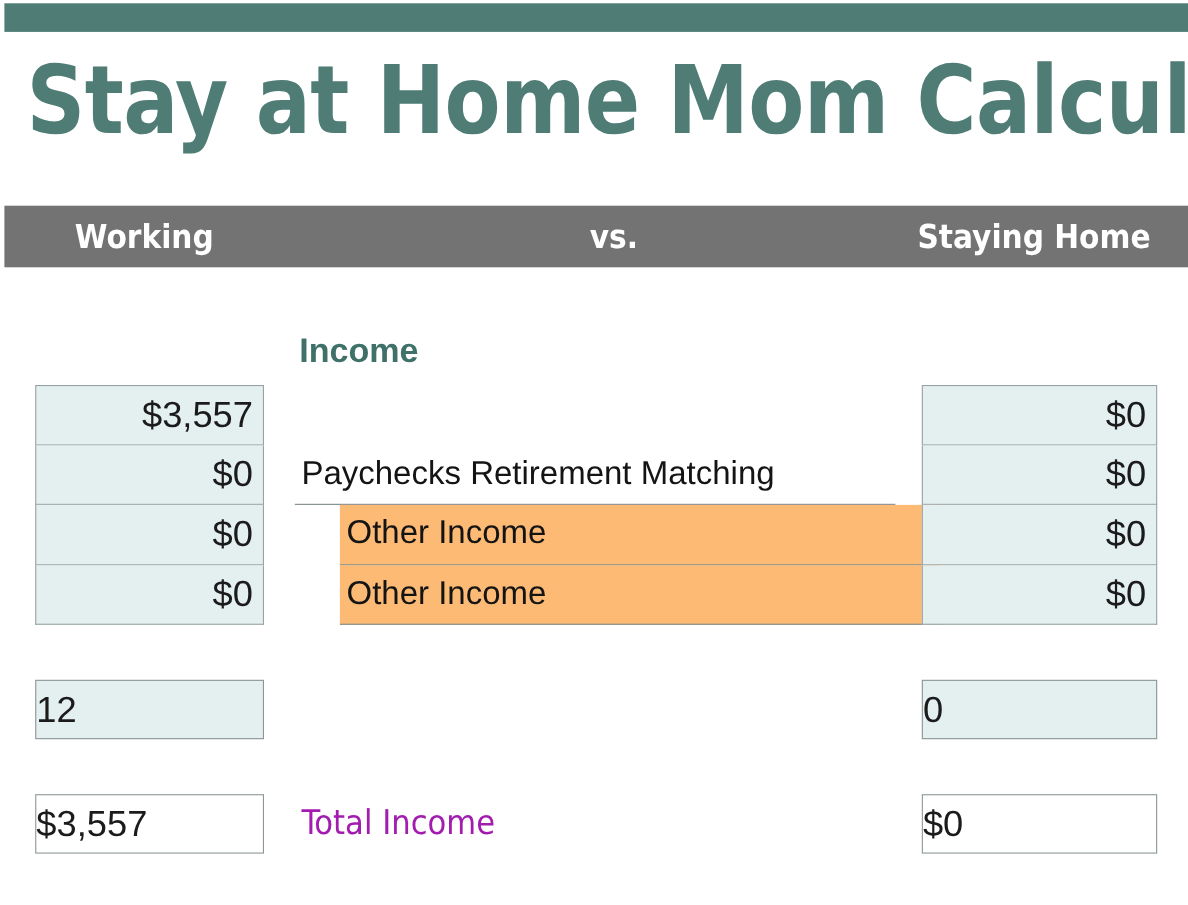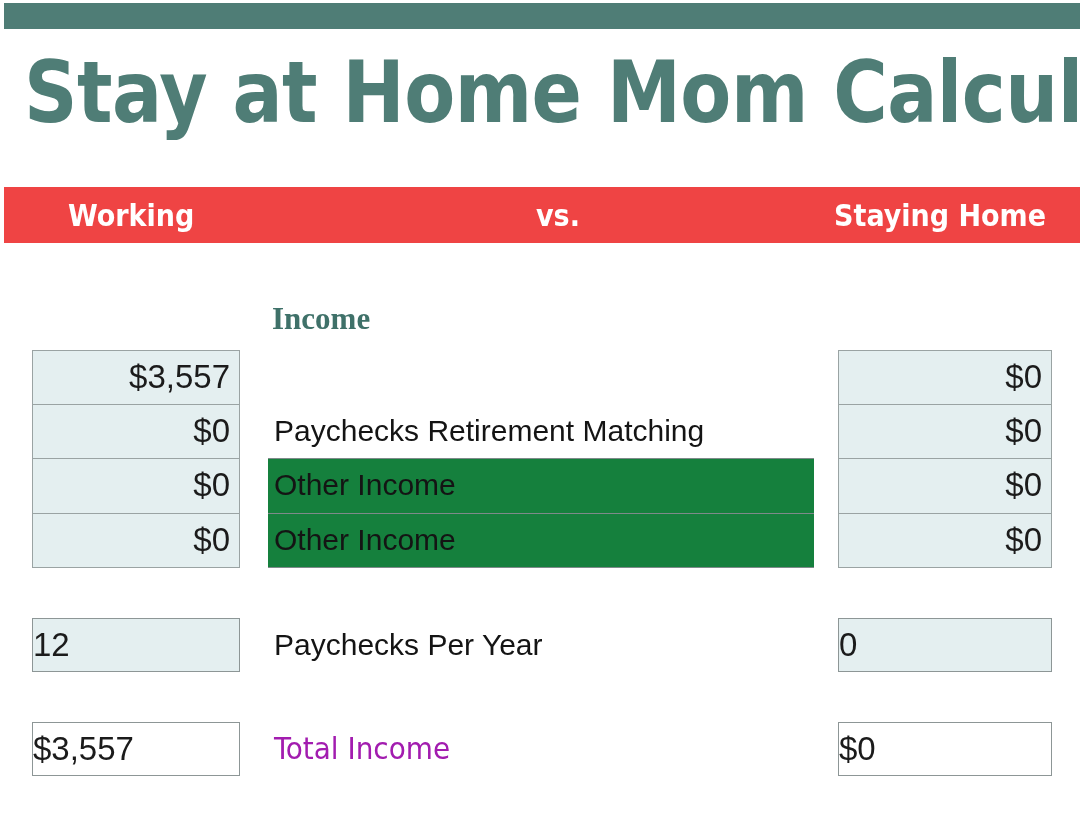--- a/index.html
+++ b/index.html
@@ -51,21 +51,21 @@
     transform-origin: left center;
   }
 
   
   .header-band {
     position: absolute;
     left: 4px;
     top: 187px;
     width: 1076px;
     height: 56px;
-    background: #ef4444;
+    background: #737373;
   }
   .header-band .hcell {
     position: absolute;
     top: 0;
     height: 56px;
     line-height: 58px;
     color: #ffffff;
     font-family: "DejaVu Sans Condensed", "Liberation Sans Narrow", "Liberation Sans", sans-serif;
     font-weight: bold;
     font-size: 30px;
@@ -74,21 +74,21 @@
   .hcell.left   { left: 64px;  text-align: left; }
   .hcell.mid    { left: 0;     width: 1076px; text-align: center; margin-left: 16px; }
   .hcell.right  { left: 0;     width: 1042px; text-align: right; }
 
   
   .section-heading {
     position: absolute;
     left: 272px;
     top: 299px;
     color: #3F7169;
-    font-family: Liberation Serif, serif;
+    font-family: Liberation Sans, sans-serif;
     font-weight: bold;
     font-size: 31px;
     line-height: 40px;
     white-space: nowrap;
   }
 
   
   .rows {
     position: absolute;
     left: 0;
@@ -130,21 +130,21 @@
     box-sizing: border-box;
     border-bottom: 1.5px solid #7e8a8a;
     color: #141414;
     font-family: "Liberation Sans", sans-serif;
     font-size: 30px;
     line-height: 52px;
     padding-left: 6px;
     white-space: nowrap;
     background: transparent;
   }
-  .cell-label.tinted { background: #15803d; }
+  .cell-label.tinted { background: #fdba74; margin-left: 41px; }
 
   
   .std-row {
     position: absolute;
     left: 0;
     width: 1080px;
     height: 54px;
   }
   .std-row .box {
     position: absolute;
@@ -225,21 +225,20 @@
     <div class="row">
       <div class="cell-input left">$0</div>
       <div class="cell-label tinted">Other Income</div>
       <div class="cell-input right">$0</div>
     </div>
 
   </div>
 
   <div class="std-row" id="row-paychecks">
     <div class="box left filled">12</div>
-    <div class="lbl">Paychecks Per Year</div>
     <div class="box right filled">0</div>
   </div>
 
   <div class="std-row" id="row-total">
     <div class="box left plain">$3,557</div>
     <div class="lbl strong">Total Income</div>
     <div class="box right plain">$0</div>
   </div>
 
 </div>

